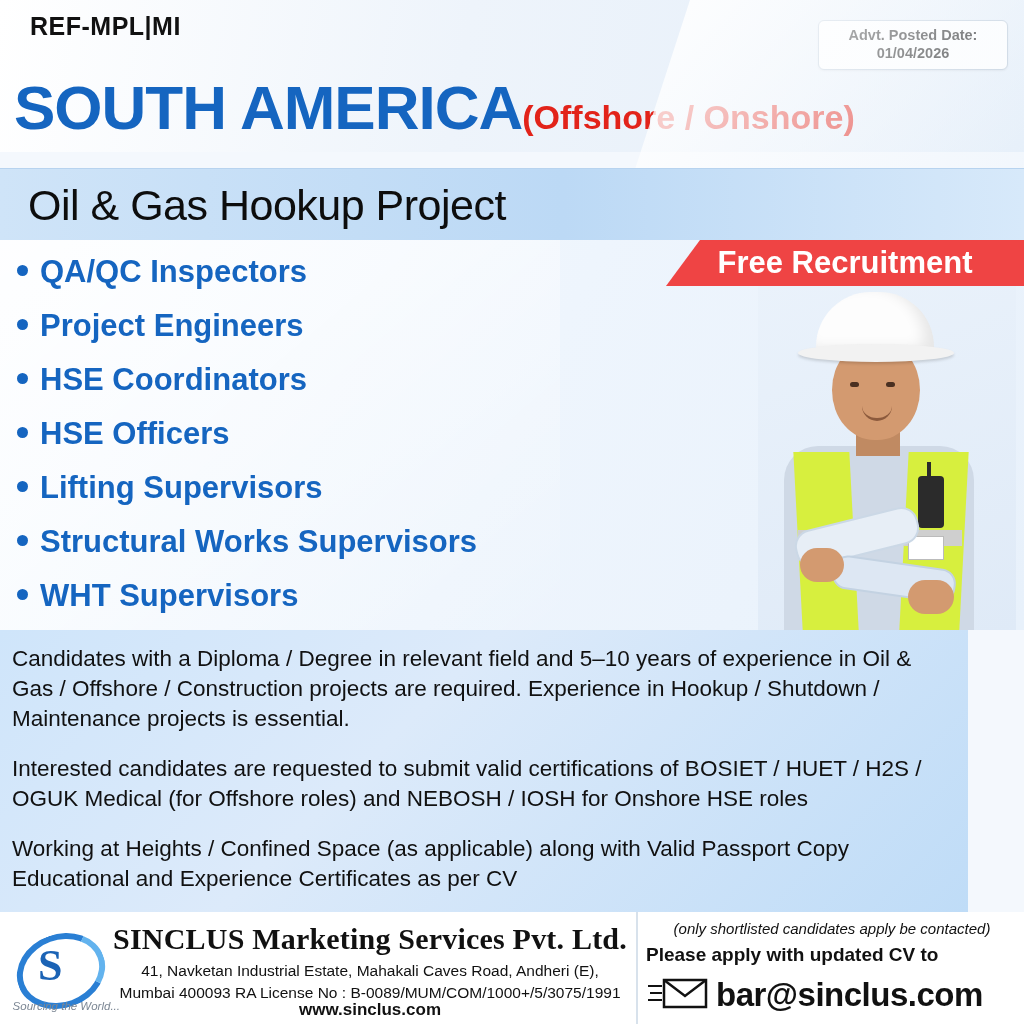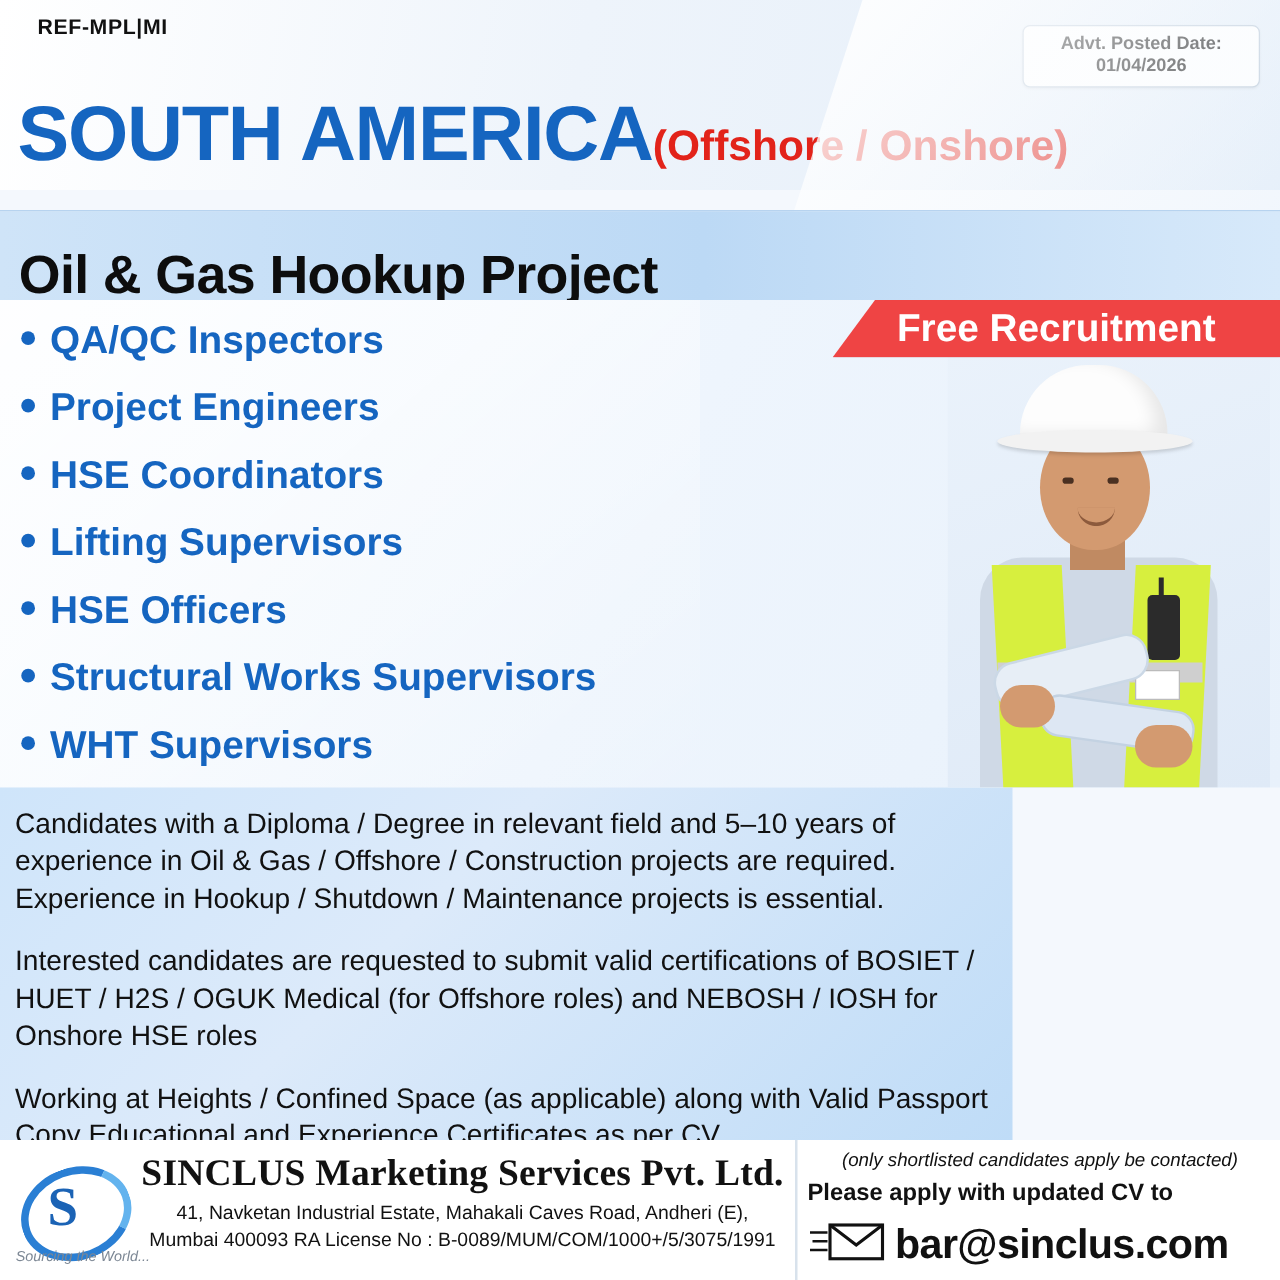--- a/index.html
+++ b/index.html
@@ -17,21 +17,21 @@
     position:absolute;left:0;top:0;width:1024px;height:152px;
     background:linear-gradient(100deg,#ffffff 0%,#eef4fb 45%,#e4eef9 100%);
   }
   .top-band:after{
     content:"";position:absolute;right:-60px;top:-40px;width:420px;height:240px;
     background:linear-gradient(120deg,rgba(255,255,255,.9),rgba(226,238,250,.2));
     transform:skewX(-18deg);
   }
   .ref{
     position:absolute;left:30px;top:12px;
-    font-size:17px;font-weight:bold;letter-spacing:.5px;color:#111;
+    font-size:25px;font-weight:bold;letter-spacing:.5px;color:#111;
   }
   .posted-box{
     position:absolute;right:16px;top:20px;width:180px;
     border:1px solid #b9c8d8;border-radius:6px;background:#fff;
     text-align:center;padding:5px 4px 7px;line-height:1.25;
     font-size:14.5px;font-weight:bold;color:#111;
     box-shadow:0 1px 2px rgba(0,0,0,.08);
   }
   .headline{
     position:absolute;left:14px;top:72px;
@@ -44,22 +44,22 @@
     font-size:34px;font-weight:bold;color:#e2231a;
   }
 
   
   .title-bar{
     position:absolute;left:0;top:168px;width:1024px;height:72px;
     background:linear-gradient(90deg,#cfe4f8 0%,#bcd9f5 55%,#d7e9fa 100%);
     border-top:1px solid #b7d3ef;border-bottom:1px solid #b7d3ef;
   }
   .title-bar h1{
-    margin:15px;padding:12px 0 0 0;
-    font-size:43px;font-weight:bold;color:#0d0d0d;letter-spacing:-.5px;
+    margin:0;padding:12px 0 0 28px;
+    font-size:43px;font-weight:normal;color:#0d0d0d;letter-spacing:-.5px;
   }
 
   
   .mid{
     position:absolute;left:0;top:240px;width:1024px;height:390px;
     background:linear-gradient(115deg,#f7fbff 0%,#eef5fd 50%,#e8f1fb 100%);
   }
   .mid:before{
     content:"";position:absolute;left:0;top:0;width:560px;height:390px;
     background:linear-gradient(140deg,rgba(255,255,255,.85),rgba(240,247,255,0));
@@ -147,21 +147,21 @@
   }
   .ph-hand{
     position:absolute;left:42px;top:268px;width:44px;height:34px;background:#d39a70;border-radius:18px;
   }
   .ph-hand2{
     position:absolute;left:150px;top:300px;width:46px;height:34px;background:#d39a70;border-radius:18px;
   }
 
   
   .reqs{
-    position:absolute;left:0;top:630px;width:810px;height:282px;
+    position:absolute;left:0;top:630px;width:968px;height:282px;
     background:linear-gradient(135deg,#cfe5fa 0%,#dceafa 40%,#bfdcf7 100%);
     padding:14px 12px 0 12px;box-sizing:border-box;
   }
   .reqs p{
     margin:0 0 20px 0;
     font-size:22.5px;line-height:1.33;color:#111;
   }
 
   
   .footer{
@@ -241,22 +241,22 @@
 
   <div class="title-bar">
     <h1>Oil &amp; Gas Hookup Project</h1>
   </div>
 
   <div class="mid">
     <ul class="roles">
       <li>QA/QC Inspectors</li>
       <li>Project Engineers</li>
       <li>HSE Coordinators</li>
+      <li>HSE Officers</li>
       <li>Lifting Supervisors</li>
-      <li>HSE Officers</li>
       <li>Structural Works Supervisors</li>
       <li>WHT Supervisors</li>
     </ul>
   </div>
 
   <div class="ribbon">Free Recruitment</div>
 
   <div class="photo">
     <div class="ph-bg"></div>
     <div class="ph-shirt"></div>
@@ -291,20 +291,21 @@
       <div class="logo">
         <div class="logo-ring"></div>
         <div class="logo-s">S</div>
       </div>
       <div class="tagline">Sourcing the World...</div>
       <div class="co-name">SINCLUS Marketing Services Pvt. Ltd.</div>
       <div class="co-addr">
         <div>41, Navketan Industrial Estate, Mahakali Caves Road, Andheri (E),</div>
         <div>Mumbai 400093 RA License No : B-0089/MUM/COM/1000+/5/3075/1991</div>
       </div>
+      <div class="co-web">www.sinclus.com</div>
     </div>
 
     <div class="foot-right">
       <div class="short-note">(only shortlisted candidates apply be contacted)</div>
       <div class="apply-note">Please apply with updated CV to</div>
       <div class="mail-row">
         <span class="mail-icon">
           <svg width="60" height="34" viewBox="0 0 60 34">
             <line x1="0" y1="10" x2="14" y2="10" stroke="#111" stroke-width="2"></line>
             <line x1="2" y1="17" x2="14" y2="17" stroke="#111" stroke-width="2"></line>

